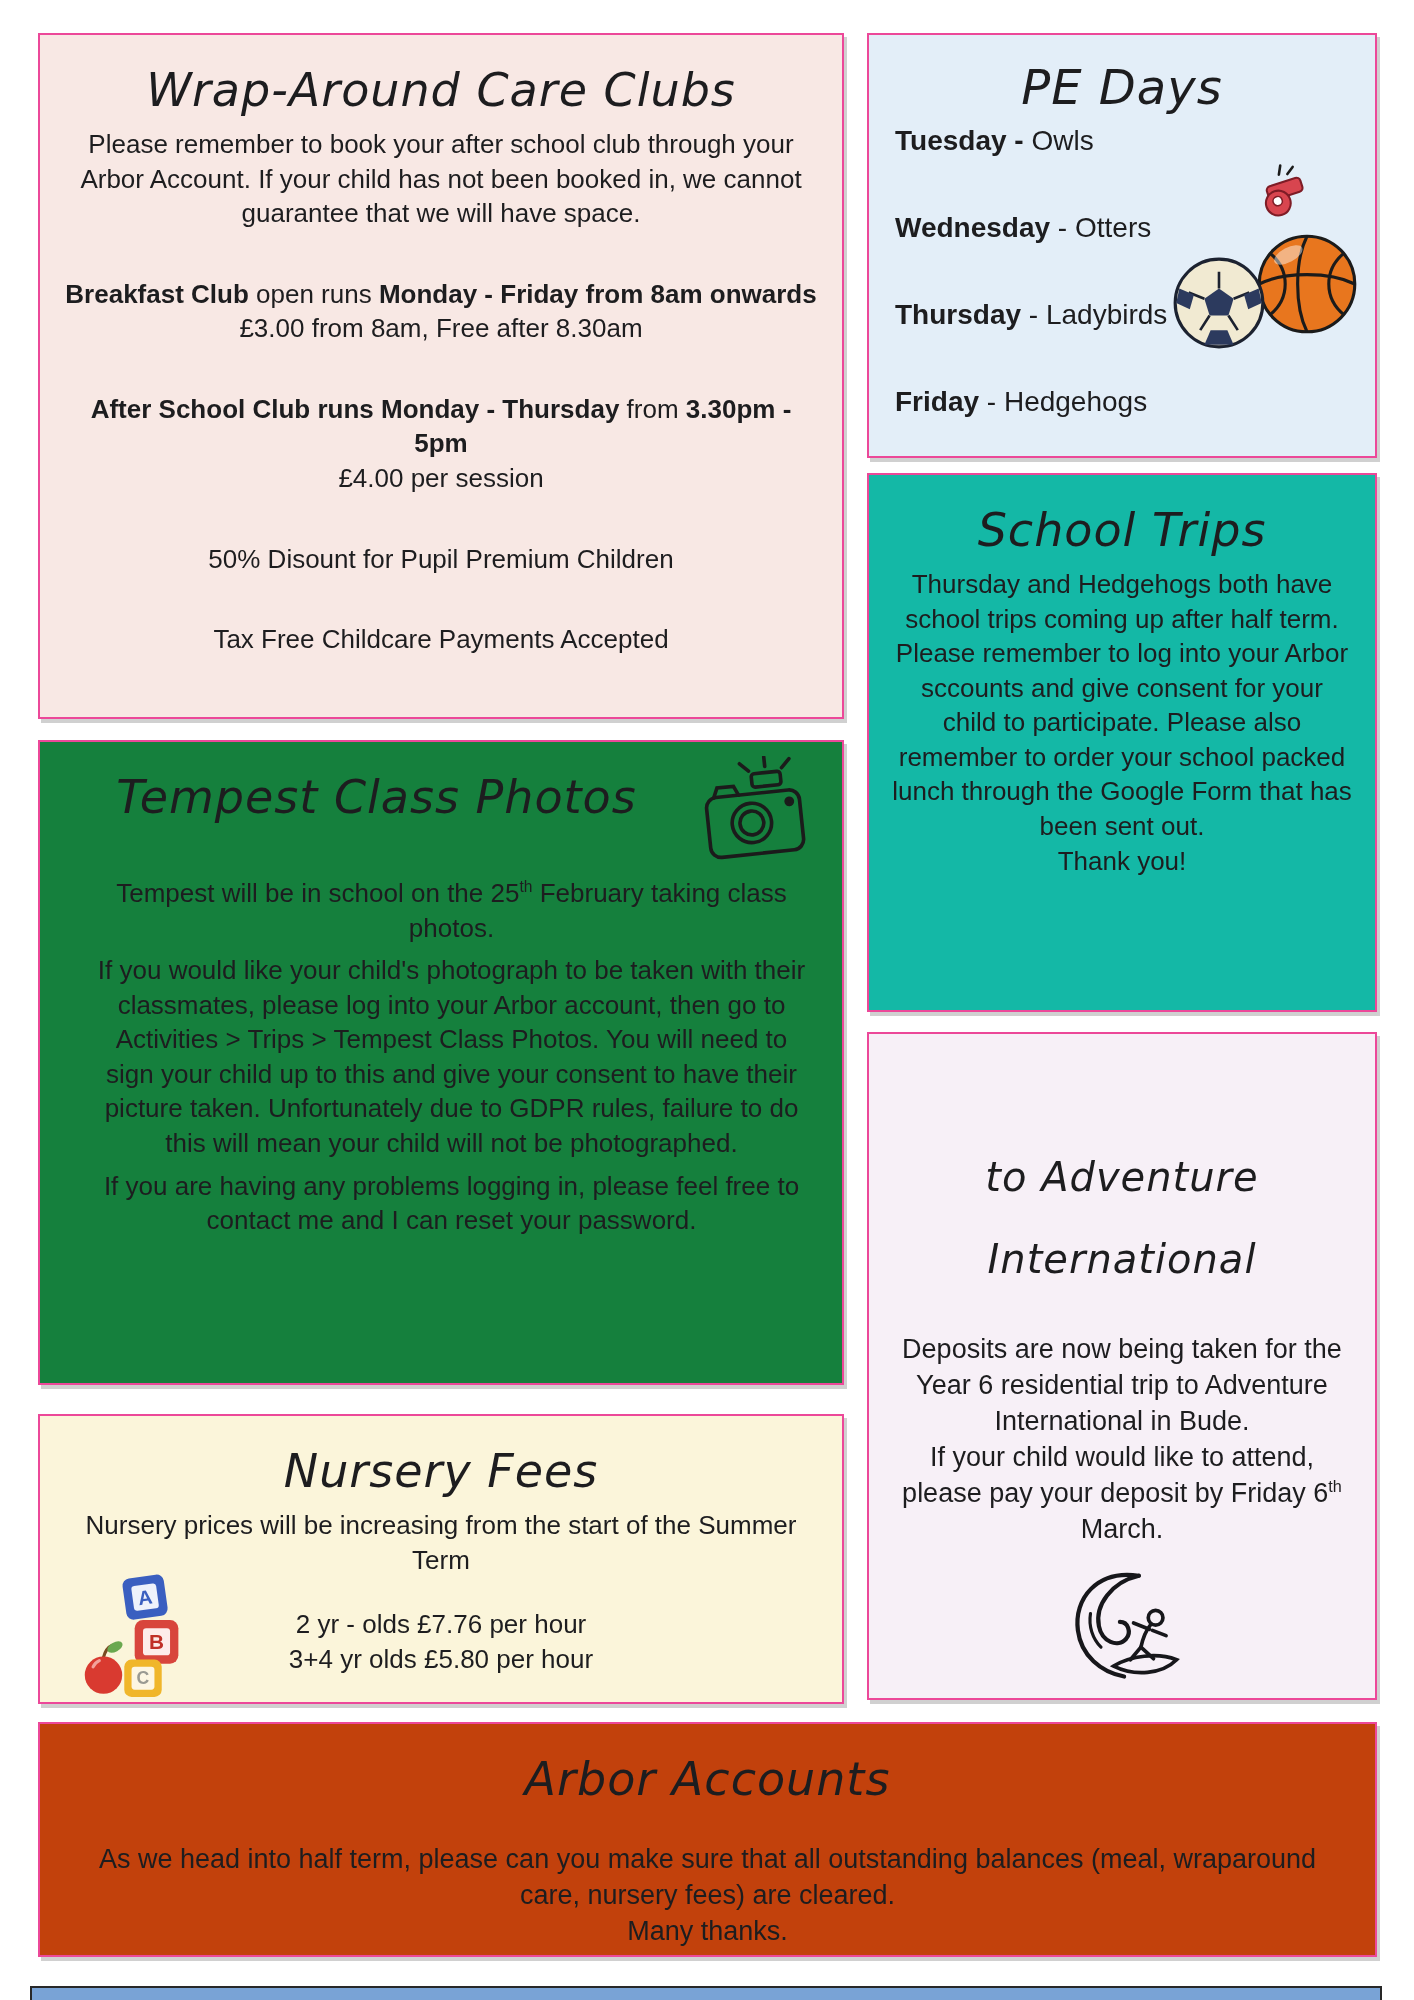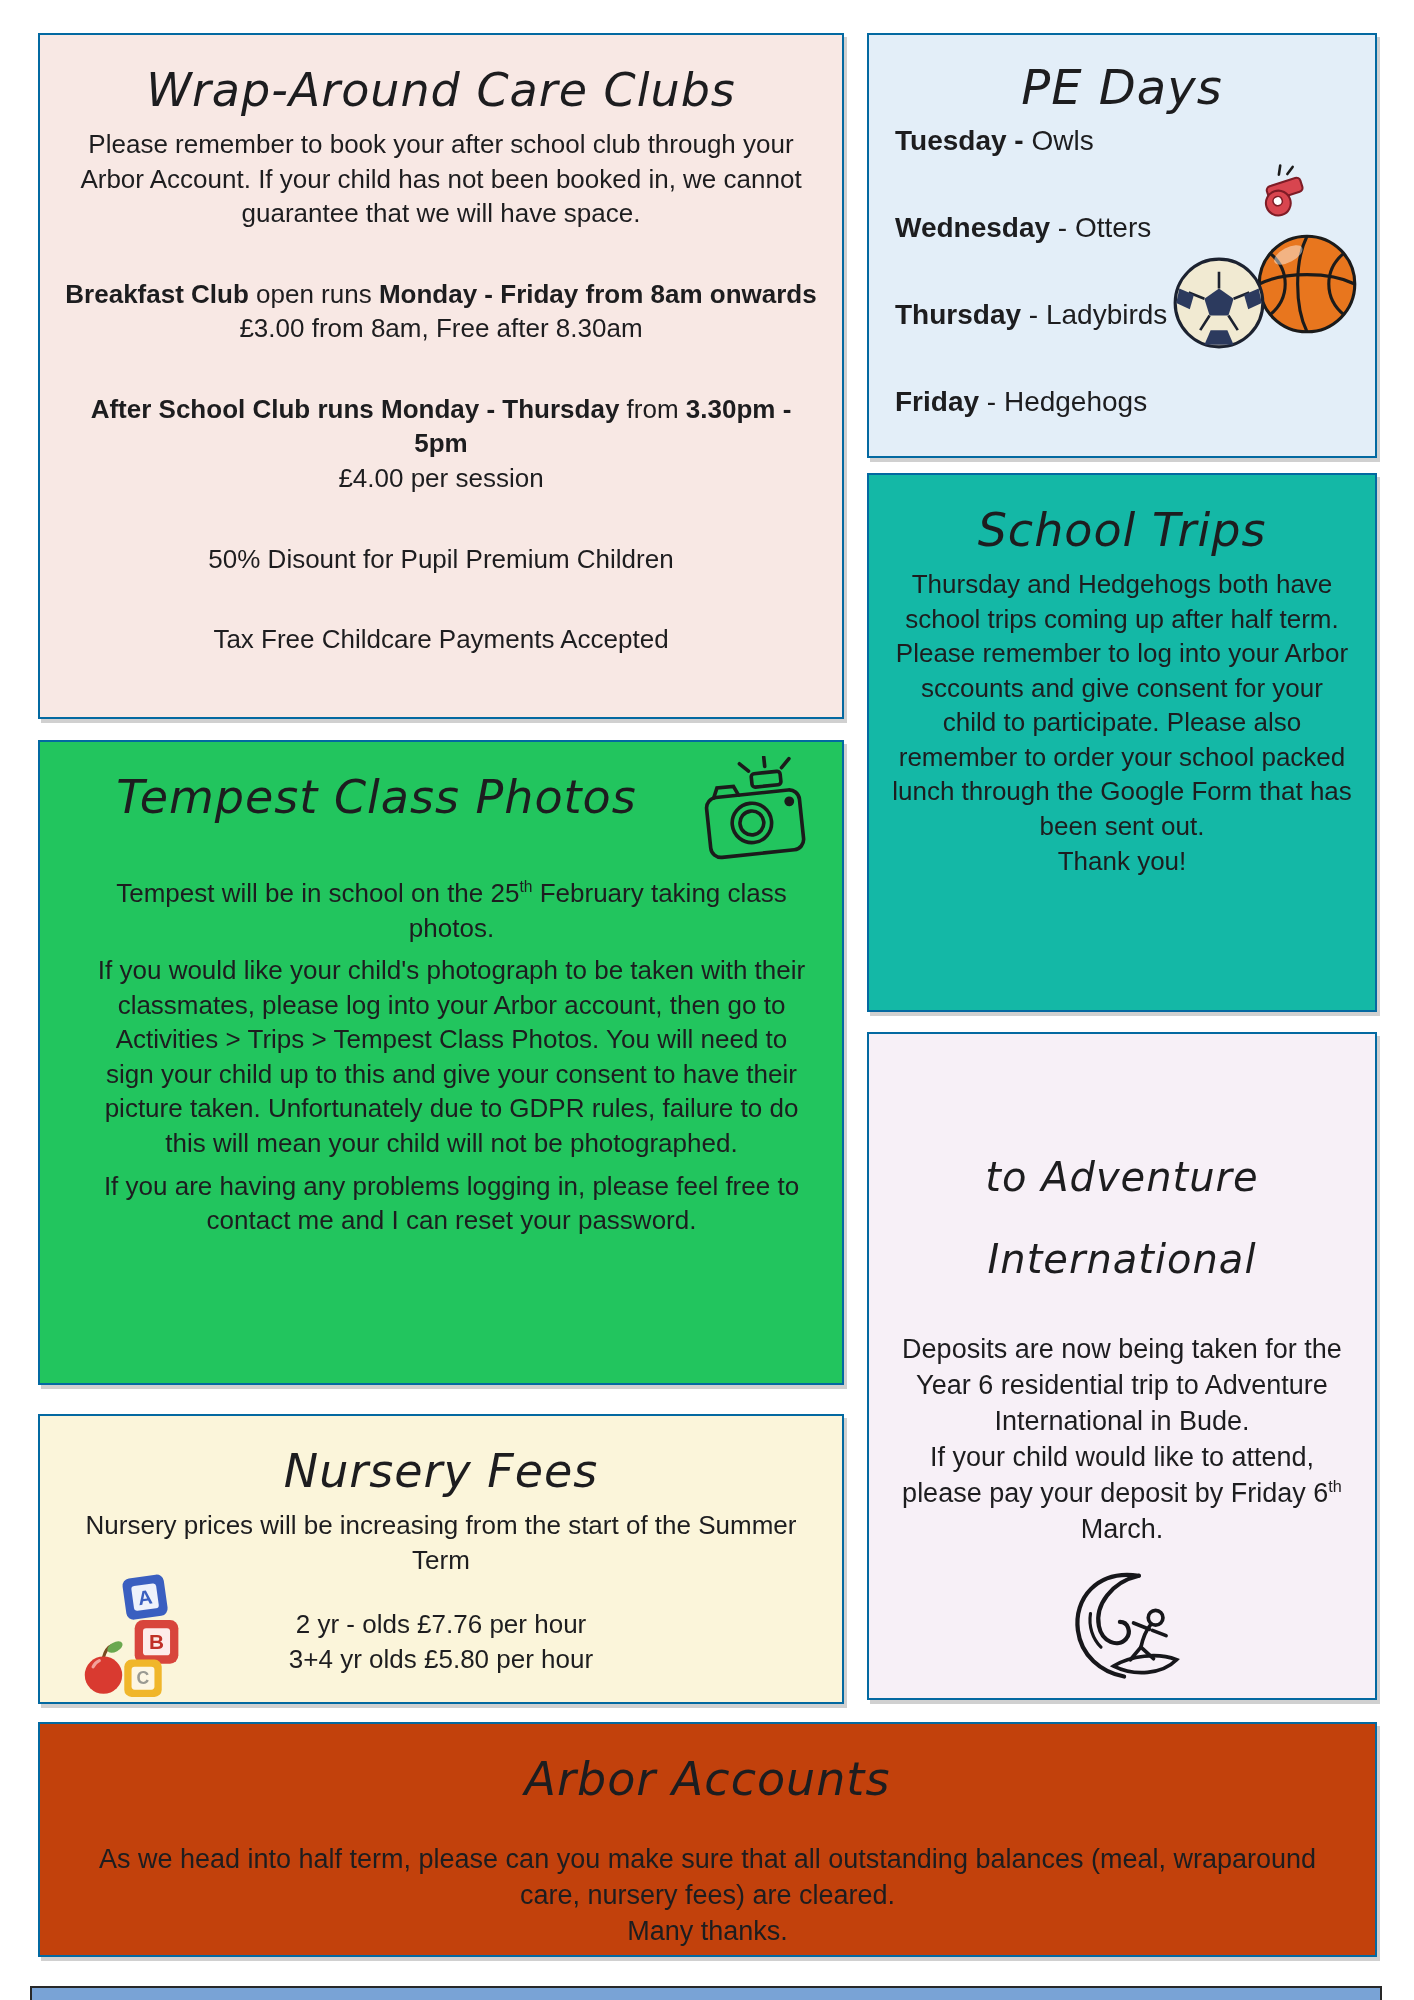--- a/index.html
+++ b/index.html
@@ -1,21 +1,21 @@
 <!DOCTYPE html>
 <html><head>
 <meta charset="utf-8">
 <style>
   html,body{margin:0;padding:0;background:#ffffff;}
   .canvas{
     position:relative;width:1414px;height:2000px;background:#ffffff;
     font-family:"Liberation Sans", sans-serif;color:#1d1d1f;overflow:hidden;
   }
   .box{
-    position:absolute;border:2px solid #0369a1;
+    position:absolute;border:2px solid #ec4899;
     box-shadow:3px 4px 0 rgba(150,150,150,.45);
     box-sizing:border-box;text-align:center;
   }
   .title{
     font-family:"DejaVu Sans", sans-serif;font-style:italic;font-weight:400;
     font-size:46px;letter-spacing:1px;margin:28px 0 10px 0;
   }
   .body-text{font-size:26px;line-height:1.33;margin:8px 30px;}
   b{font-weight:700;}
   sup{font-size:60%;vertical-align:super;line-height:0;}
@@ -106,21 +106,21 @@
         <circle cx="52" cy="52" r="46" fill="#e8761e" stroke="#1b1b1b" stroke-width="3"></circle>
         <path d="M52 6 C40 30 40 74 52 98" fill="none" stroke="#1b1b1b" stroke-width="3"></path>
         <path d="M6 52 C30 40 74 40 98 52" fill="none" stroke="#1b1b1b" stroke-width="3"></path>
         <path d="M16 22 C36 38 36 66 16 82" fill="none" stroke="#1b1b1b" stroke-width="3"></path>
         <path d="M88 22 C68 38 68 66 88 82" fill="none" stroke="#1b1b1b" stroke-width="3"></path>
         <ellipse cx="34" cy="24" rx="15" ry="7" fill="#ffffff" opacity="0.45" transform="rotate(-28 34 24)"></ellipse>
       </svg>
     </div>
   </div>
 
-  <div class="box tempest-box" style="left: 38px; top: 740px; width: 806px; height: 645px; background-color: #22c55e; padding-left: 21px;">
+  <div class="box tempest-box" style="left: 38px; top: 740px; width: 806px; height: 645px; background-color: #15803d; padding-left: 21px;">
     <div class="title tempest-title">Tempest Class Photos</div>
     <svg class="camera" width="130" height="112" viewBox="0 0 124 108">
       <g fill="none" stroke="#1b1b1b" stroke-width="3.5" stroke-linecap="round" transform="rotate(-6 62 54)">
         <path d="M58 14 l-8 -8"></path>
           <path d="M74 11 l0 -9"></path>
           <path d="M90 14 l8 -8"></path>
         <rect x="60" y="17" width="28" height="13" rx="3"></rect>
         <rect x="14" y="36" width="90" height="58" rx="10"></rect>
         <path d="M22 36 l4 -9 h16 l4 9"></path>
         <circle cx="56" cy="64" r="19"></circle>

